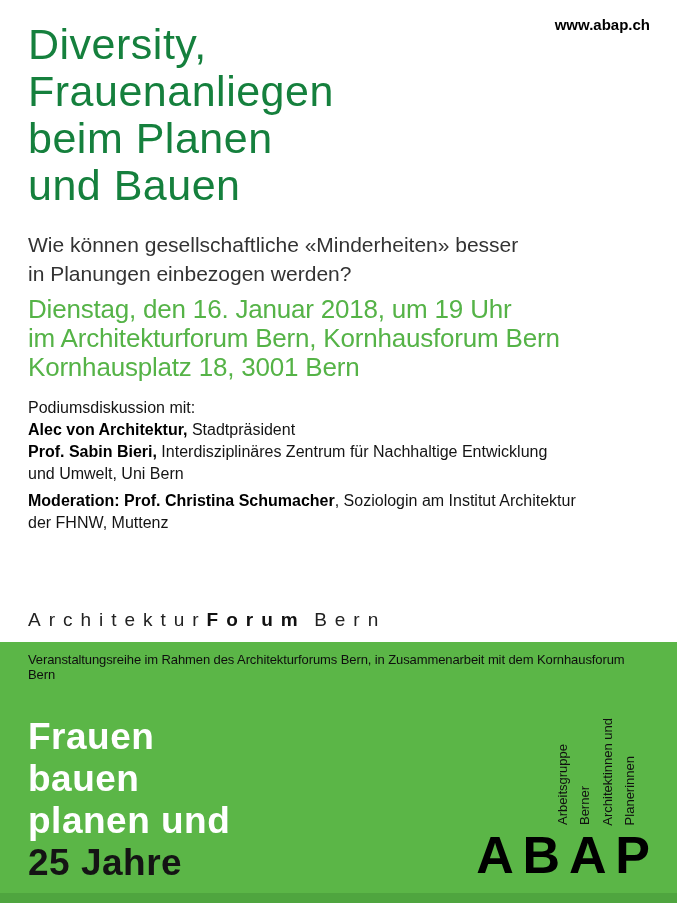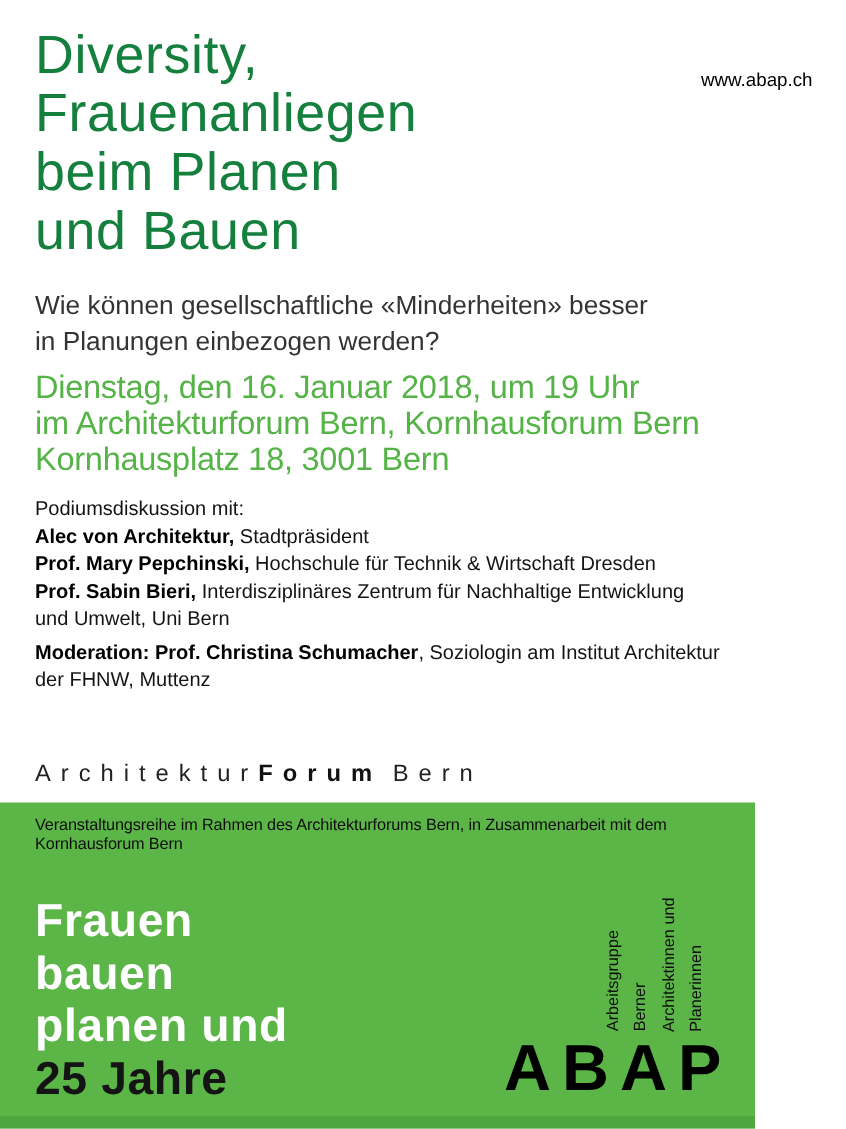--- a/index.html
+++ b/index.html
@@ -5,21 +5,21 @@
   * { margin:0; padding:0; box-sizing:border-box; }
   html, body { background:#ffffff; }
   .poster {
     position:relative; width:677px; height:903px; overflow:hidden;
     background:#ffffff;
     font-family:"Liberation Sans","DejaVu Sans",sans-serif;
     -webkit-font-smoothing:antialiased;
   }
   .url {
     position:absolute; top:16px; right:27px;
-    font-size:15px; font-weight:400; color:#000;margin-top:40px;
+    font-size:15px; font-weight:700; color:#000;
   }
   .title {
     position:absolute; left:28px; top:21px;
     font-size:43px; line-height:47px; font-weight:300;
     letter-spacing:0.5px; color:#15803d;
   }
   .subtitle {
     position:absolute; left:28px; top:231px;
     font-size:21px; line-height:28.5px; color:#333333;
   }
@@ -34,21 +34,21 @@
   }
   .panel b { font-weight:700; color:#000; }
   .moderation { margin-top:5px; }
   .wordmark {
     position:absolute; left:28px; top:609px;
     font-size:19px; letter-spacing:0.42em; color:#222222; white-space:nowrap;
   }
   .wm-bold { font-weight:700; color:#111; }
   .wm-bern { margin-left:0.45em; }
   .green-section {
-    position:absolute; left:0; top:642px; width:604px; height:261px;
+    position:absolute; left:0; top:642px; width:677px; height:261px;
     background:#5bb647;
   }
   .banner-note {
     padding:10px 28px 0 28px;
     font-size:13px; letter-spacing:-0.1px; color:#0e0e0e;
   }
   .headline {
     position:absolute; left:28px; top:74px;
     font-size:37px; line-height:42px; font-weight:700;
     letter-spacing:0.5px; color:#ffffff;
@@ -96,21 +96,20 @@
 
   <div class="event">
     <div>Dienstag, den 16. Januar 2018, um 19 Uhr</div>
     <div>im Architekturforum Bern, Kornhausforum Bern</div>
     <div>Kornhausplatz 18, 3001 Bern</div>
   </div>
 
   <div class="panel">
     <div><b></b><span>Podiumsdiskussion mit:</span></div>
     <div><b>Alec von Architektur,</b><span> Stadtpräsident</span></div>
-    <div><b>Prof. Mary Pepchinski,</b><span> Hochschule für Technik &amp; Wirtschaft Dresden</span></div>
     <div><b>Prof. Sabin Bieri,</b><span> Interdisziplinäres Zentrum für Nachhaltige Entwicklung</span></div>
     <div><b></b><span>und Umwelt, Uni Bern</span></div>
     <div class="moderation">
       <div><b>Moderation: Prof. Christina Schumacher</b><span>, Soziologin am Institut Architektur</span></div>
       <div><b></b><span>der FHNW, Muttenz</span></div>
     </div>
   </div>
 
   <div class="wordmark">
     <span class="wm-light">Architektur</span><span class="wm-bold">Forum</span><span class="wm-light wm-bern">Bern</span>

